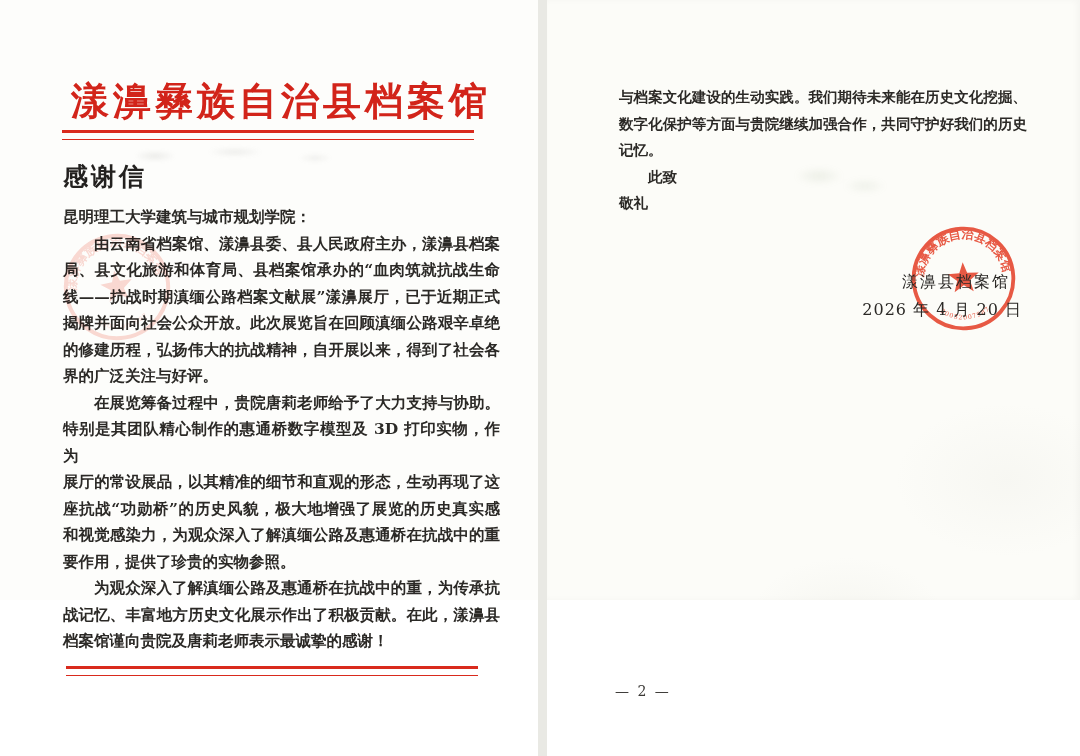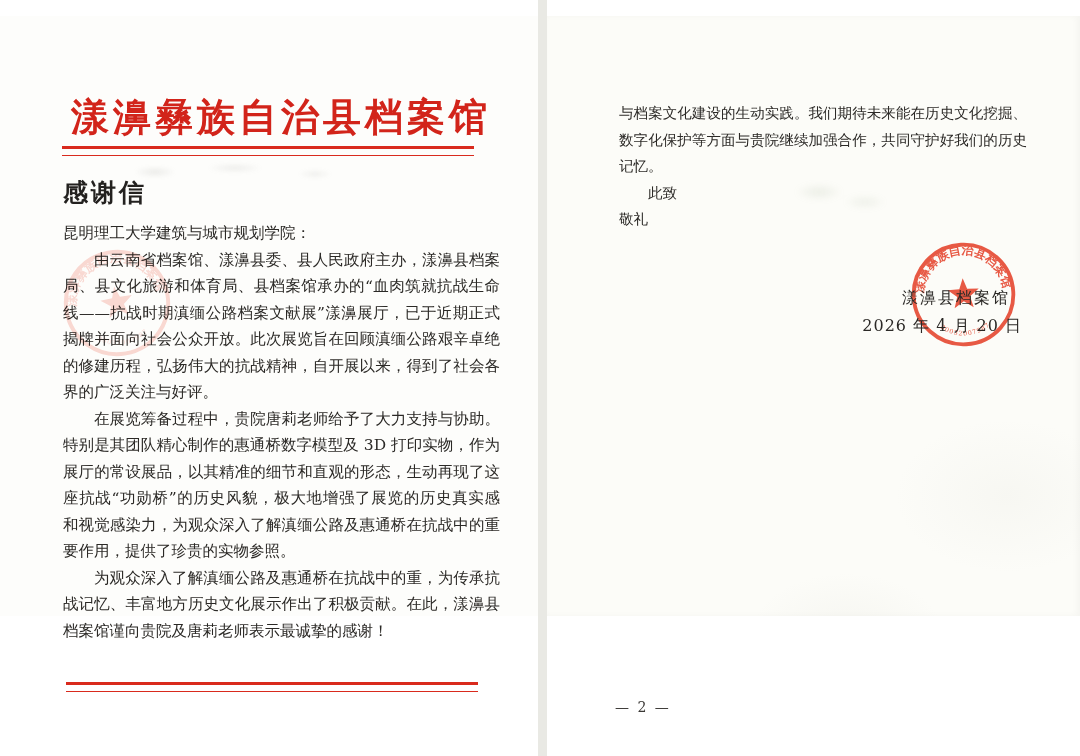--- a/index.html
+++ b/index.html
@@ -1,19 +1,19 @@
 <!DOCTYPE html>
 <html><head>
 <meta charset="utf-8">
 <style>
   html,body{margin:0;padding:0;background:#ffffff;}
   .scan{position:relative;width:1080px;height:756px;background:#ffffff;overflow:hidden;
         font-family:"DejaVu Serif","Liberation Serif",serif;color:#2b2926;}
   
-  .page{position:absolute;top:16px;height:600px;}
+  .page{position:absolute;top:0;height:600px;}
   .page1{left:0;width:538px;background:#fdfdfb;}
   .gutter{position:absolute;left:538px;top:0;width:9px;height:756px;
           background:linear-gradient(90deg,#dededa 0%,#ececе7 40%,#eeeee9 60%,#e2e2dd 100%);
           background-color:#e9e9e4;}
   .page2{left:547px;width:533px;background:#fcfcf8;
          box-shadow:inset -3px 0 6px rgba(0,0,0,0.03);}
   
   .page2::after{content:"";position:absolute;inset:0;pointer-events:none;
     background:
       radial-gradient(140px 90px at 300px 620px, rgba(190,190,175,0.10), transparent 70%),
@@ -24,21 +24,21 @@
     font-size:38px;font-weight:bold;letter-spacing:4px;color:#d2241a;white-space:nowrap;}
   .red-rule{position:absolute;height:6px;border-top:3px solid #d92a1d;border-bottom:1px solid #d92a1d;}
   .rule-head{left:62px;top:130px;width:412px;}
   .rule-foot{left:66px;top:666px;width:412px;}
   .letter-title{position:absolute;left:63px;top:160px;width:437px;
     font-size:25px;font-weight:bold;letter-spacing:3px;color:#23211f;}
   
   .bodyblock{position:absolute;}
   .b1{left:63px;top:204px;width:437px;font-size:15.5px;line-height:26.5px;}
   .b2{left:72px;top:84px;width:408px;font-size:14.5px;line-height:26.5px;}
-  .line{white-space:nowrap;text-align:left;}
+  .line{white-space:nowrap;text-align:left;font-weight:bold;}
   .line.fill{white-space:normal;text-align:justify;text-align-last:justify;}
   .line.indent{text-indent:2em;}
   
   .sig-name{position:absolute;right:70px;top:272px;font-size:16px;letter-spacing:2px;z-index:3;}
   .sig-date{position:absolute;right:58px;top:300px;font-size:16px;letter-spacing:1px;z-index:3;}
   .page-num{position:absolute;left:68px;top:683px;font-size:14px;letter-spacing:2px;color:#3a3835;}
   
   .seal{position:absolute;z-index:2;}
   .seal-right{left:359px;top:221px;width:115px;height:115px;opacity:0.88;
               mix-blend-mode:multiply;transform:rotate(-3deg);}

